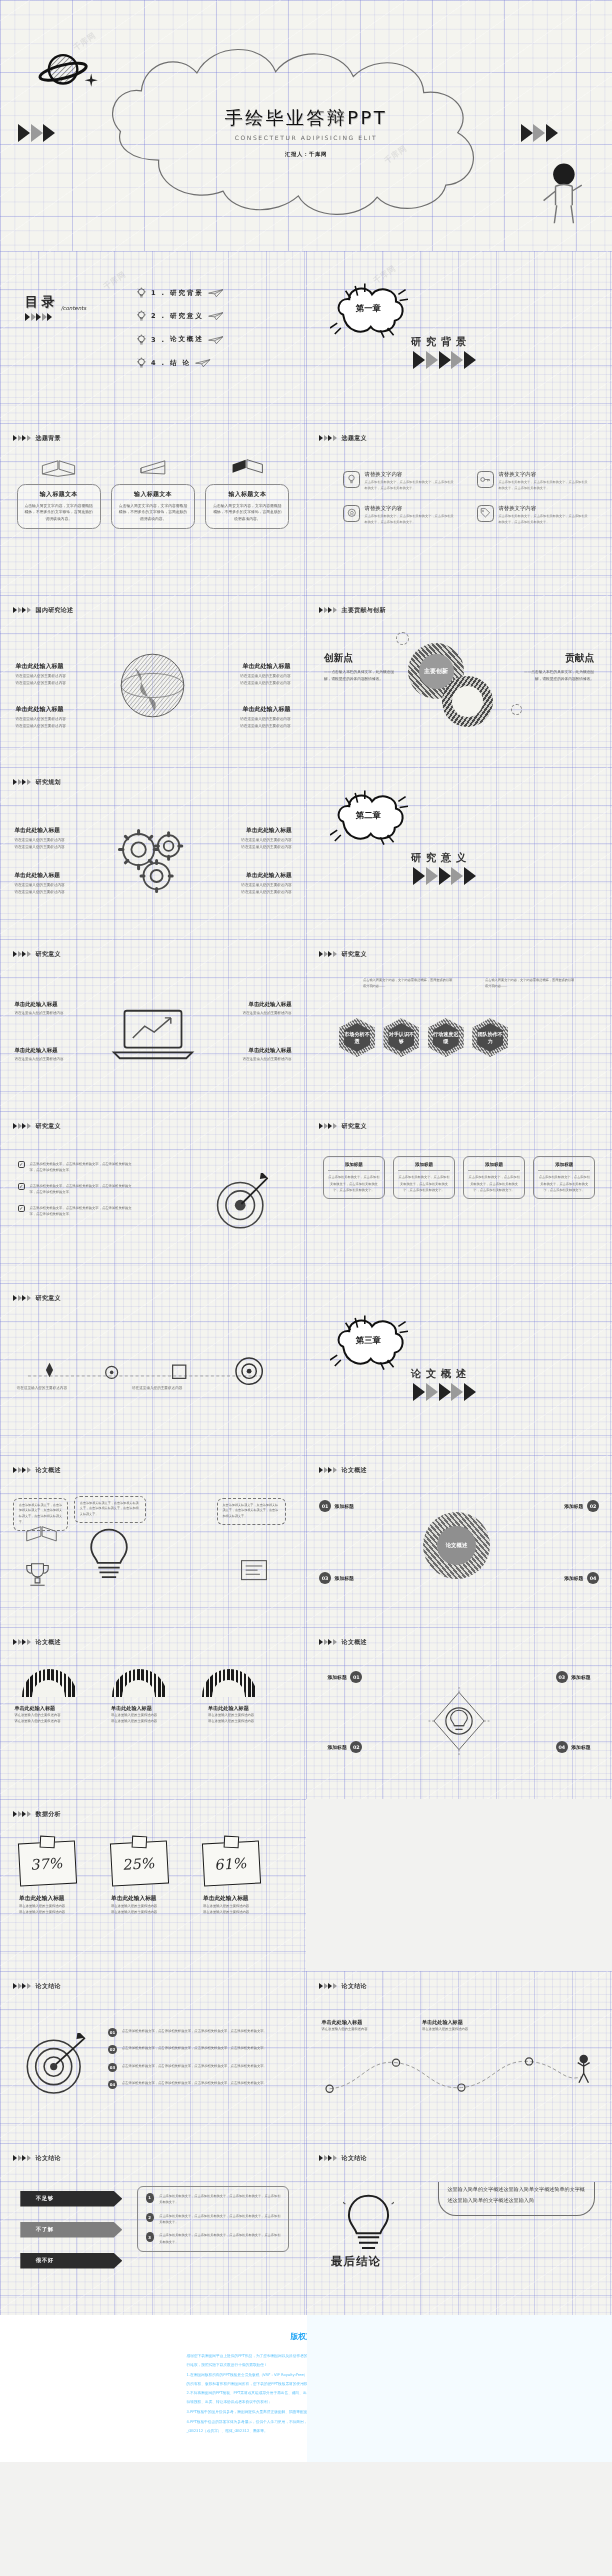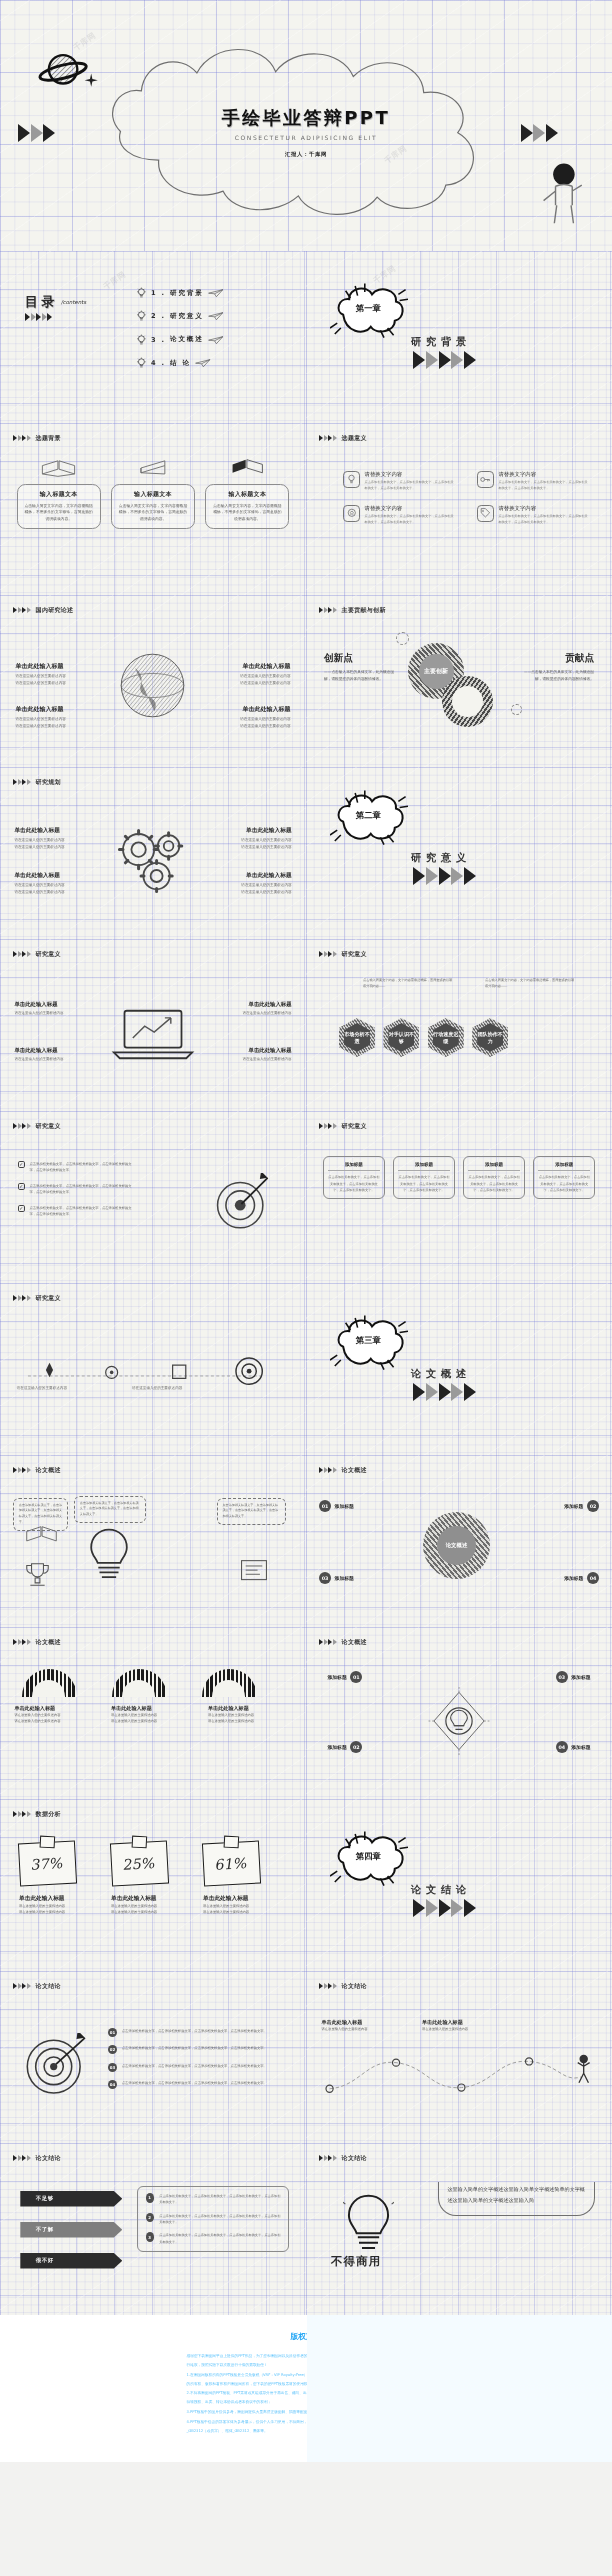--- a/index.html
+++ b/index.html
@@ -45,21 +45,21 @@
   .chev.lg i { border-width:9px 0 9px 12px; }
 
   
   .sechead {
     position:absolute; left:13px; top:10.8px; display:flex; align-items:center; gap:4.8px;
   }
   .sechead .lbl { font-size:6px; font-weight:700; color:#333; letter-spacing:0.3px; }
 
   
   .title-cn {
-    font-size:18px; font-weight:700; letter-spacing:2.4px; color:#111;
+    font-size:18px; font-weight:400; letter-spacing:2.4px; color:#111;
     text-shadow:0.6px 0.6px 0 #bbb;
   }
   .title-en { font-size:6px; letter-spacing:1.6px; color:#6a6a6a; margin-top:4.2px; }
   .title-by { font-size:5.4px; color:#222; margin-top:9.6px; letter-spacing:0.6px; font-weight:600;}
 
   
   .rcard {
     border:0.7px solid #8d8d8d; border-radius:8.4px; background:rgba(255,255,255,.25);
     padding:4.8px 5.4px; text-align:center;
   }
@@ -179,21 +179,21 @@
       <div class="title-by">汇报人：千库网</div>
     </div>
   </div>
 </div>
 
 <div class="row">
   <div class="slide">
     <div class="wm"></div>
     <div class="wmtext" style="left:102px;top:24px;">千库网</div>
     <div style="position:absolute;left:25px;top:42px;">
-      <div style="display:flex;align-items:center;gap:3px;">
+      <div style="display:flex;align-items:flex-end;gap:3px;">
         <span style="font-size:13px;font-weight:700;letter-spacing:3.6px;text-shadow:0.6px 0.6px 0 #bbb;">目录</span>
         <span style="font-size:5.4px;font-style:italic;color:#333;">/contents</span>
       </div>
       <div class="chev" style="margin-top:2.4px;">
         <i></i>
             <i></i>
             <i></i>
             <i></i>
             <i></i>
           </div>
@@ -900,42 +900,20 @@
         <div class="note">
           <b>61%</b>
             </div>
         <div style="margin-top:9.6px;font-size:5.7px;font-weight:700;">单击此处输入标题</div>
         <div style="font-size:3.3px;color:#666;line-height:2;">请在这里输入您的主要叙述内容</div>
         <div style="font-size:3.3px;color:#666;line-height:2;">请在这里输入您的主要叙述内容</div>
       </div>
     </div>
   </div>
 
-  <div class="slide">
-    <div class="wm"></div>
-    <div style="position:absolute;left:24px;top:29px;">
-      <svg width="78" height="60" viewBox="0 0 130 100">
-        <path d="M22 58 C8 52 14 30 32 32 C32 12 62 8 70 24 C82 8 112 16 110 36
-                 C126 40 124 64 108 68 C108 86 78 92 68 78 C56 94 26 86 22 58 Z" fill="#fff" stroke="#111" stroke-width="3.4"></path>
-        <path d="M26 18 L34 30 M42 10 L46 26 M58 6 L58 20 M114 24 L126 16 M116 34 L130 32
-                 M12 72 L0 80 M18 80 L8 90 M84 84 L90 96 M96 80 L106 92" stroke="#111" stroke-width="2.6" fill="none"></path>
-        <text x="64" y="52" font-size="14" font-weight="700" text-anchor="middle" fill="#222" font-family="DejaVu Sans">第四章</text>
-      </svg>
-    </div>
-    <div style="position:absolute;left:105px;top:84px;">
-      <div style="font-size:10.2px;letter-spacing:4.8px;font-weight:600;color:#333;">论文结论</div>
-      <div class="chev lg" style="margin-top:2.4px;margin-left:2.4px;">
-        <i></i>
-            <i></i>
-            <i></i>
-            <i></i>
-            <i></i>
-          </div>
-    </div>
-  </div>
 </div>
 
 <div class="row">
   <div class="slide">
     <div class="wm"></div>
     <div class="sechead">
       <span class="chev sm">
             <i></i>
             <i></i>
             <i></i>
@@ -1052,21 +1030,21 @@
             <i></i>
             <i></i>
           </span>
       <span class="lbl">论文结论</span>
     </div>
     <svg style="position:absolute;left:37px;top:49px;" width="51" height="61" viewBox="0 0 86 102">
       <path d="M43 6 C23 6 10 21 10 39 c0 14 10 20 13 30 h40 c3 -10 13 -16 13 -30 C76 21 63 6 43 6Z" fill="none" stroke="#1f1f1f" stroke-width="3.4"></path>
       <path d="M25 76 h36 M27 85 h32 M32 94 h22" stroke="#1f1f1f" stroke-width="3.4"></path>
       <path d="M43 0 v-0 M4 20 l-4 -3 M82 20 l4 -3" stroke="#555" stroke-width="2"></path>
     </svg>
-    <div style="position:absolute;left:25px;top:111px;font-size:11.4px;font-weight:600;letter-spacing:1.2px;">不得商用</div>
+    <div style="position:absolute;left:25px;top:111px;font-size:11.4px;font-weight:600;letter-spacing:1.2px;">最后结论</div>
     <div style="position:absolute;left:132px;top:39px;width:157px;border:0.8px solid #6f6f6f;
                 border-radius:0 0 18px 18px;border-top:none;padding:2.4px 8.4px 9.6px;">
       <p style="font-size:5.1px;color:#444;line-height:2.05;">这里输入简单的文字概述这里输入简单文字概述简单的文字概述这里输入简单的文字概述这里输入简</p>
     </div>
   </div>
 </div>
 
 <div class="copy">
   <div class="side"></div>
   <h3>版权声明</h3>

